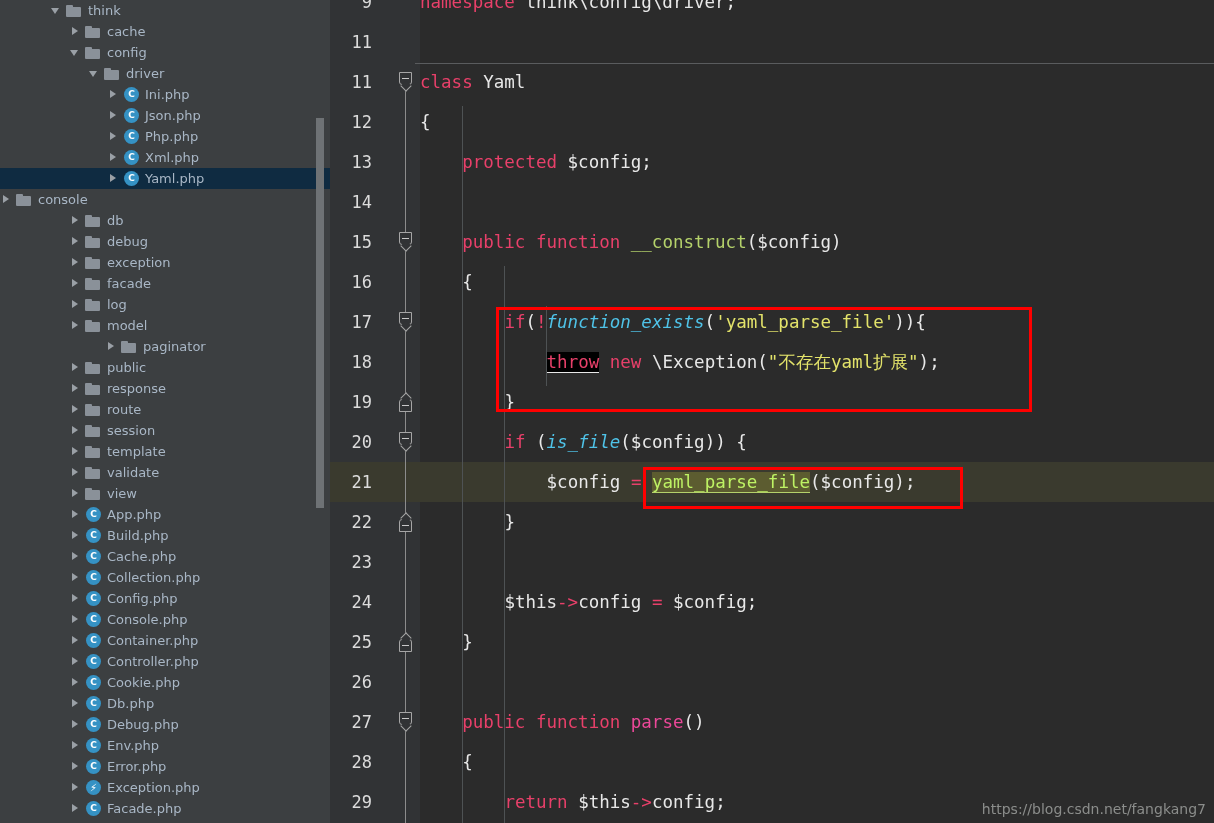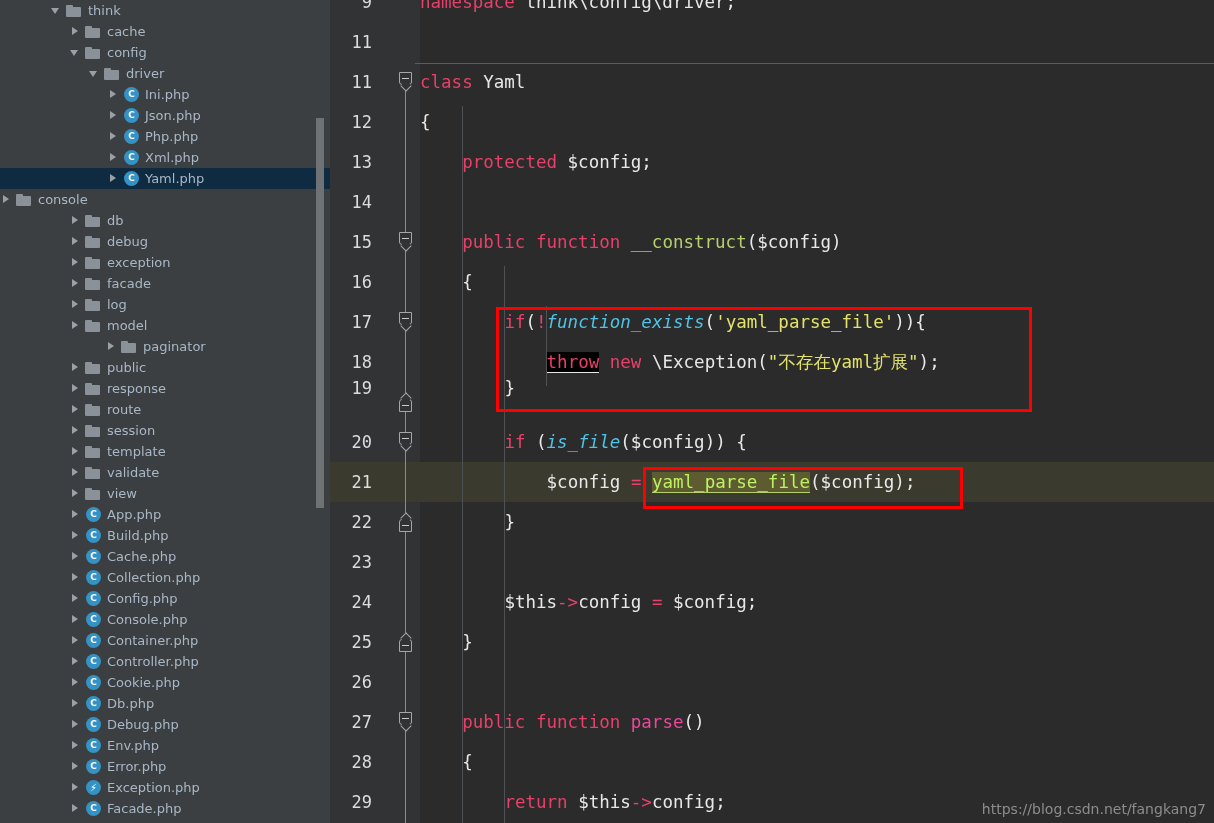--- a/index.html
+++ b/index.html
@@ -505,21 +505,21 @@
           <div class="codetext"><span class="plain"> </span><span class="plain"> </span><span class="plain"> </span><span class="plain"> </span><span class="plain">{</span></div>
         </div>
         <div class="line" style="top: 302px;">
           <div class="lineno">17</div>
           <div class="codetext"><span class="plain"> </span><span class="plain"> </span><span class="plain"> </span><span class="plain"> </span><span class="plain"> </span><span class="plain"> </span><span class="plain"> </span><span class="plain"> </span><span class="kw">if</span><span class="plain">(</span><span class="op">!</span><span class="builtin">function_exists</span><span class="plain">(</span><span class="str">'yaml_parse_file'</span><span class="plain">)</span><span class="plain">)</span><span class="plain">{</span></div>
         </div>
         <div class="line" style="top: 342px;">
           <div class="lineno">18</div>
           <div class="codetext"><span class="plain"> </span><span class="plain"> </span><span class="plain"> </span><span class="plain"> </span><span class="plain"> </span><span class="plain"> </span><span class="plain"> </span><span class="plain"> </span><span class="plain"> </span><span class="plain"> </span><span class="plain"> </span><span class="plain"> </span><span class="kw hl-throw">throw</span><span class="plain"> </span><span class="kw">new</span><span class="plain"> </span><span class="plain">\Exception</span><span class="plain">(</span><span class="str">"不存在yaml扩展"</span><span class="plain">)</span><span class="plain">;</span></div>
         </div>
-        <div class="line" style="top: 368px;">
+        <div class="line" style="top: 382px;">
           <div class="lineno">19</div>
           <div class="codetext"><span class="plain"> </span><span class="plain"> </span><span class="plain"> </span><span class="plain"> </span><span class="plain"> </span><span class="plain"> </span><span class="plain"> </span><span class="plain"> </span><span class="plain">}</span></div>
         </div>
         <div class="line" style="top: 422px;">
           <div class="lineno">20</div>
           <div class="codetext"><span class="plain"> </span><span class="plain"> </span><span class="plain"> </span><span class="plain"> </span><span class="plain"> </span><span class="plain"> </span><span class="plain"> </span><span class="plain"> </span><span class="kw">if</span><span class="plain"> </span><span class="plain">(</span><span class="builtin">is_file</span><span class="plain">(</span><span class="plain">$config</span><span class="plain">)</span><span class="plain">)</span><span class="plain"> </span><span class="plain">{</span></div>
         </div>
         <div class="line current" style="top: 462px;">
           <div class="lineno">21</div>
           <div class="codetext"><span class="plain"> </span><span class="plain"> </span><span class="plain"> </span><span class="plain"> </span><span class="plain"> </span><span class="plain"> </span><span class="plain"> </span><span class="plain"> </span><span class="plain"> </span><span class="plain"> </span><span class="plain"> </span><span class="plain"> </span><span class="plain">$config</span><span class="plain"> </span><span class="op">=</span><span class="plain"> </span><span class="hl-yaml">yaml_parse_file</span><span class="plain">(</span><span class="plain">$config</span><span class="plain">)</span><span class="plain">;</span></div>

